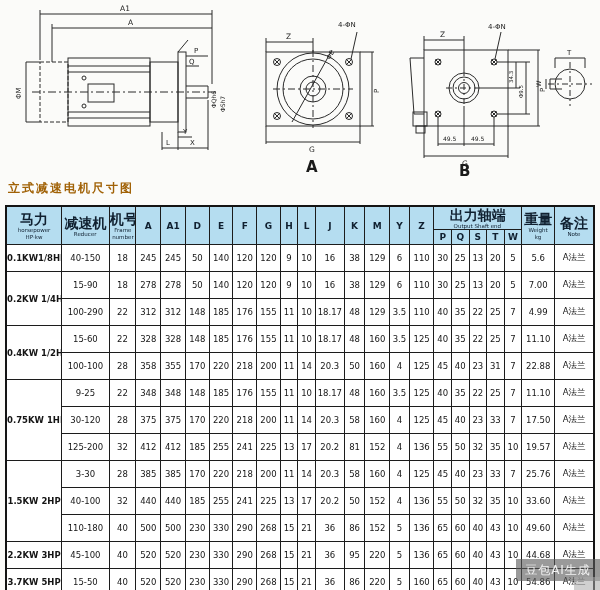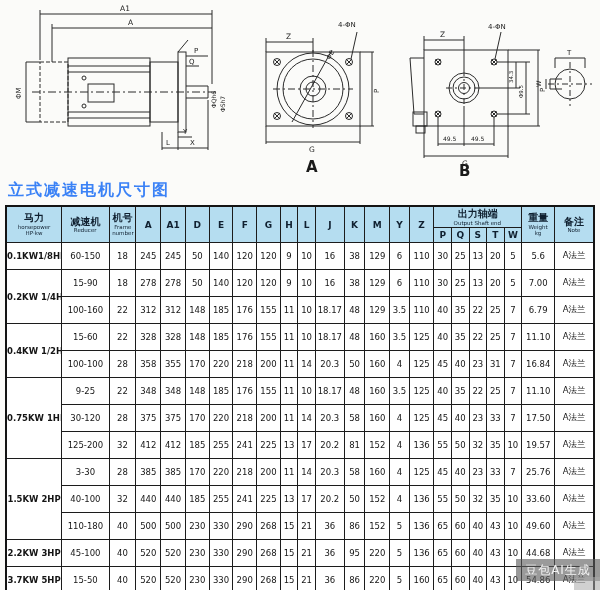--- a/index.html
+++ b/index.html
@@ -2,40 +2,40 @@
 <html><head>
 <meta charset="utf-8">
 <style>
   html,body{margin:0;padding:0}
   body{
     width:600px;height:590px;position:relative;overflow:hidden;
     background:#fbfbf9;font-family:"DejaVu Sans","Liberation Sans",sans-serif;color:#111;
   }
   svg text{font-family:"DejaVu Sans",sans-serif;fill:#1a1a1a}
   .title{
-    position:absolute;top:180px;left:8px;font-size:16px;font-weight:bold;
-    letter-spacing:2px;color:#3b82f6;
+    position:absolute;top:180px;left:8px;font-size:12px;font-weight:bold;
+    letter-spacing:2px;color:#a16207;
   }
   table.dim{
     position:absolute;top:205px;left:5px;width:590px;
     border-collapse:collapse;table-layout:fixed;background:#fff;
     border:2px solid #141414;
   }
   table.dim th,table.dim td{
     border:1px solid #1c1c1c;text-align:center;vertical-align:middle;
     padding:0;overflow:hidden;white-space:nowrap;
   }
   table.dim th{background:#b5ddf0;font-weight:bold;font-size:9px;color:#102030;height:20px}
   table.dim thead tr:nth-child(2) th{height:14px}
   table.dim td{font-size:8.5px;height:26px;color:#141414}
   td.power{font-size:8px;font-weight:bold}
   td.ratio{font-size:8.5px}
   td.note{font-size:7.5px}
   td.weight{font-size:8px}
-  .zh{display:block;font-size:10px;line-height:1.15}
+  .zh{display:block;font-size:14px;line-height:1.15}
   .sub{display:block;font-size:6px;font-weight:normal;line-height:1.05;transform:scale(.92)}
   .watermark{
     position:absolute;left:516px;top:551px;width:84px;height:22px;z-index:6;
     background:rgba(92,92,92,.62);color:#f3f3f3;font-size:12px;line-height:22px;
     text-align:center;letter-spacing:1px;margin-top:8px;
   }
   .corner-tab{
     position:absolute;left:574px;top:577px;width:26px;height:13px;z-index:6;
     background:rgba(170,170,170,.55);
   }
@@ -295,21 +295,21 @@
       <th>P</th>
       <th>Q</th>
       <th>S</th>
       <th>T</th>
       <th>W</th>
     </tr>
   </thead>
   <tbody>
       <tr>
         <td rowspan="1" class="power">0.1KW1/8HP</td>
-        <td class="ratio">60-150</td>
+        <td class="ratio">40-150</td>
         <td>18</td>
         <td>245</td>
         <td>245</td>
         <td>50</td>
         <td>140</td>
         <td>120</td>
         <td>120</td>
         <td>9</td>
         <td>10</td>
         <td>16</td>
@@ -344,41 +344,41 @@
         <td>110</td>
         <td>30</td>
         <td>25</td>
         <td>13</td>
         <td>20</td>
         <td>5</td>
         <td class="weight">7.00</td>
         <td class="note">A法兰</td>
       </tr>
       <tr>
-        <td class="ratio">100-160</td>
+        <td class="ratio">100-290</td>
         <td>22</td>
         <td>312</td>
         <td>312</td>
         <td>148</td>
         <td>185</td>
         <td>176</td>
         <td>155</td>
         <td>11</td>
         <td>10</td>
         <td>18.17</td>
         <td>48</td>
         <td>129</td>
         <td>3.5</td>
         <td>110</td>
         <td>40</td>
         <td>35</td>
         <td>22</td>
         <td>25</td>
         <td>7</td>
-        <td class="weight">6.79</td>
+        <td class="weight">4.99</td>
         <td class="note">A法兰</td>
       </tr>
       <tr>
         <td rowspan="2" class="power">0.4KW 1/2HP</td>
         <td class="ratio">15-60</td>
         <td>22</td>
         <td>328</td>
         <td>328</td>
         <td>148</td>
         <td>185</td>
@@ -413,21 +413,21 @@
         <td>20.3</td>
         <td>50</td>
         <td>160</td>
         <td>4</td>
         <td>125</td>
         <td>45</td>
         <td>40</td>
         <td>23</td>
         <td>31</td>
         <td>7</td>
-        <td class="weight">16.84</td>
+        <td class="weight">22.88</td>
         <td class="note">A法兰</td>
       </tr>
       <tr>
         <td rowspan="3" class="power">0.75KW 1HP</td>
         <td class="ratio">9-25</td>
         <td>22</td>
         <td>348</td>
         <td>348</td>
         <td>148</td>
         <td>185</td>

